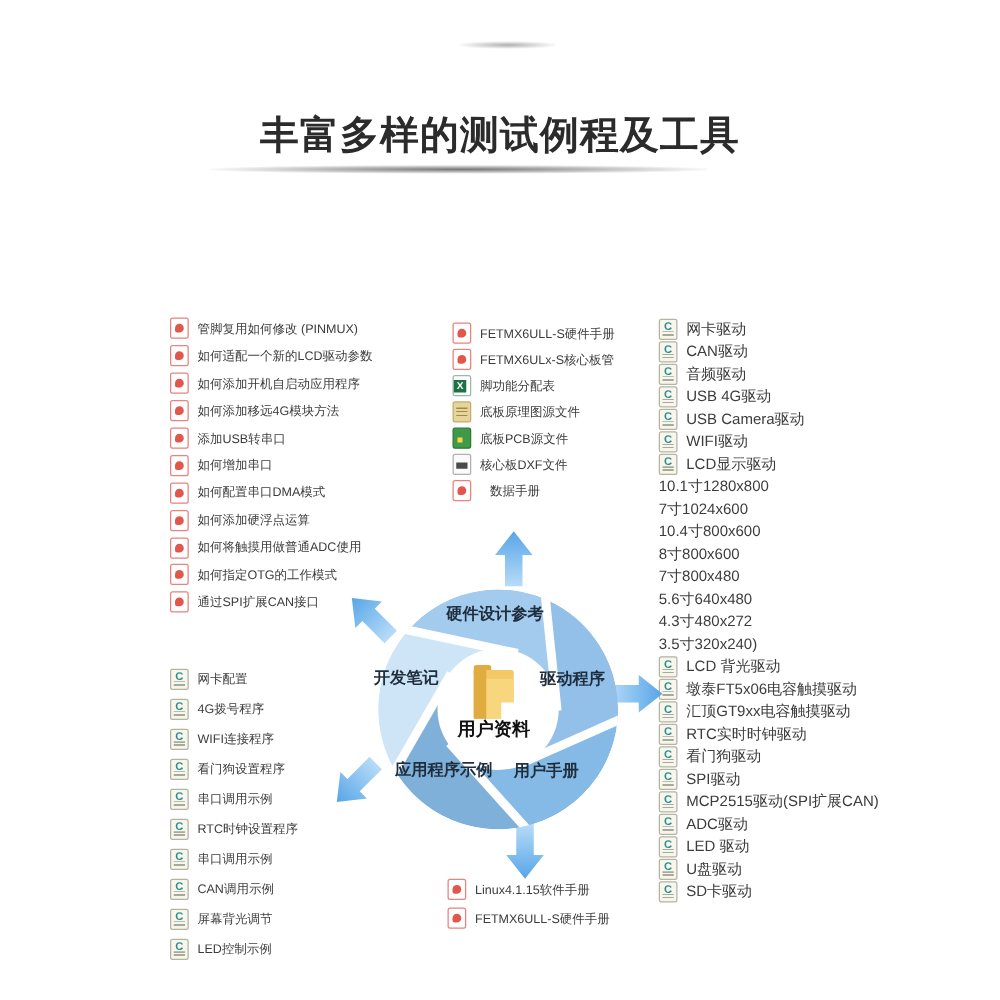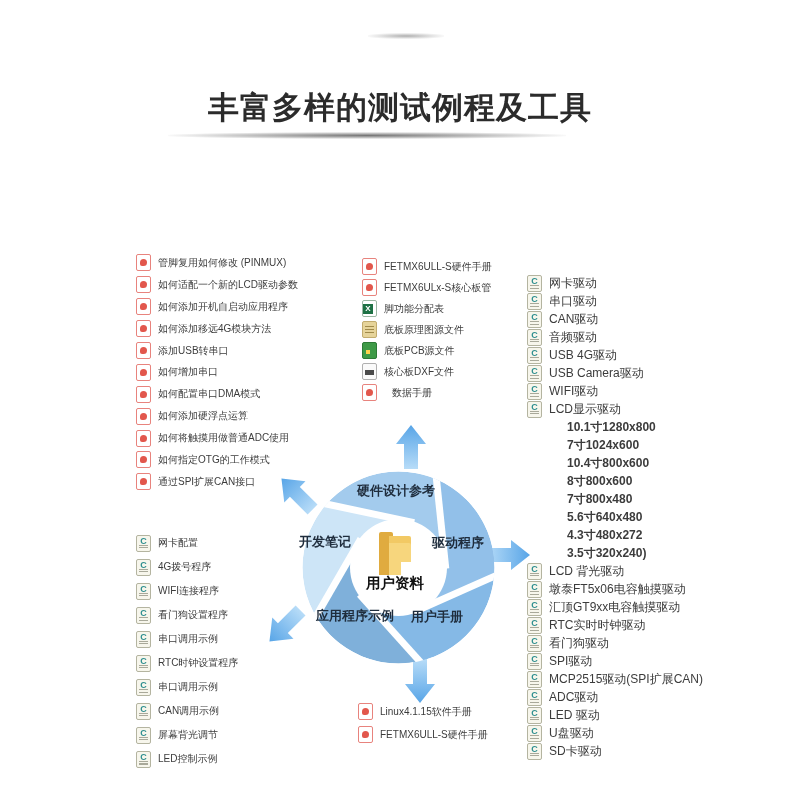--- a/index.html
+++ b/index.html
@@ -19,21 +19,21 @@
   
   .list-col{position:absolute;}
   .row{display:flex;align-items:center;white-space:nowrap;}
   .col-a .row{height:21.9px;}
   .col-b .row{height:24px;}
   .col-c .row{height:21px;}
   .col-d .row{height:23px;}
   .col-e .row{height:18px;}
   .lbl{font-size:10px;color:#3c3c3c;}
   .col-e .lbl{font-size:12px;}
-  .row.sub{margin-left:40px;font-weight:bold;}
+  .row.sub{}
 
   
   .icon{width:15px;height:17px;position:relative;flex:0 0 auto;margin-right:7px;border-radius:2px;box-sizing:border-box;}
   .ic-pdf-file-icon{background:#fff;border:1px solid #e8837d;}
   .ic-pdf-file-icon::after{content:"";position:absolute;left:3px;top:4px;width:7px;height:7px;
     background:#e2574c;border-radius:50% 50% 50% 2px;}
   .ic-c-file-icon{background:#f7f6ec;border:1px solid #b4b4a0;}
   .ic-c-file-icon::before{content:"C";position:absolute;left:0;right:0;top:0;text-align:center;
     font-size:9px;font-weight:bold;color:#2f8f8f;}
   .ic-c-file-icon::after{content:"";position:absolute;left:2px;right:2px;bottom:2px;height:4px;
@@ -194,29 +194,25 @@
 <div class="row">
       <span class="icon ic-pdf-file-icon"></span>
       <span class="lbl">Linux4.1.15软件手册</span>
     </div>
     <div class="row">
       <span class="icon ic-pdf-file-icon"></span>
       <span class="lbl">FETMX6ULL-S硬件手册</span>
     </div>
   </div>
 
-<div class="list-col col-e" style="left:527px;top:274px;">
+<div class="list-col col-e" style="left:527px;top:254px;">
 
 <div class="row">
       <span class="icon ic-c-file-icon"></span>
       <span class="lbl">网卡驱动</span>
-    </div>
-    <div class="row">
-      <span class="icon ic-c-file-icon"></span>
-      <span class="lbl">串口驱动</span>
     </div>
     <div class="row">
       <span class="icon ic-c-file-icon"></span>
       <span class="lbl">CAN驱动</span>
     </div>
     <div class="row">
       <span class="icon ic-c-file-icon"></span>
       <span class="lbl">音频驱动</span>
     </div>
     <div class="row">

